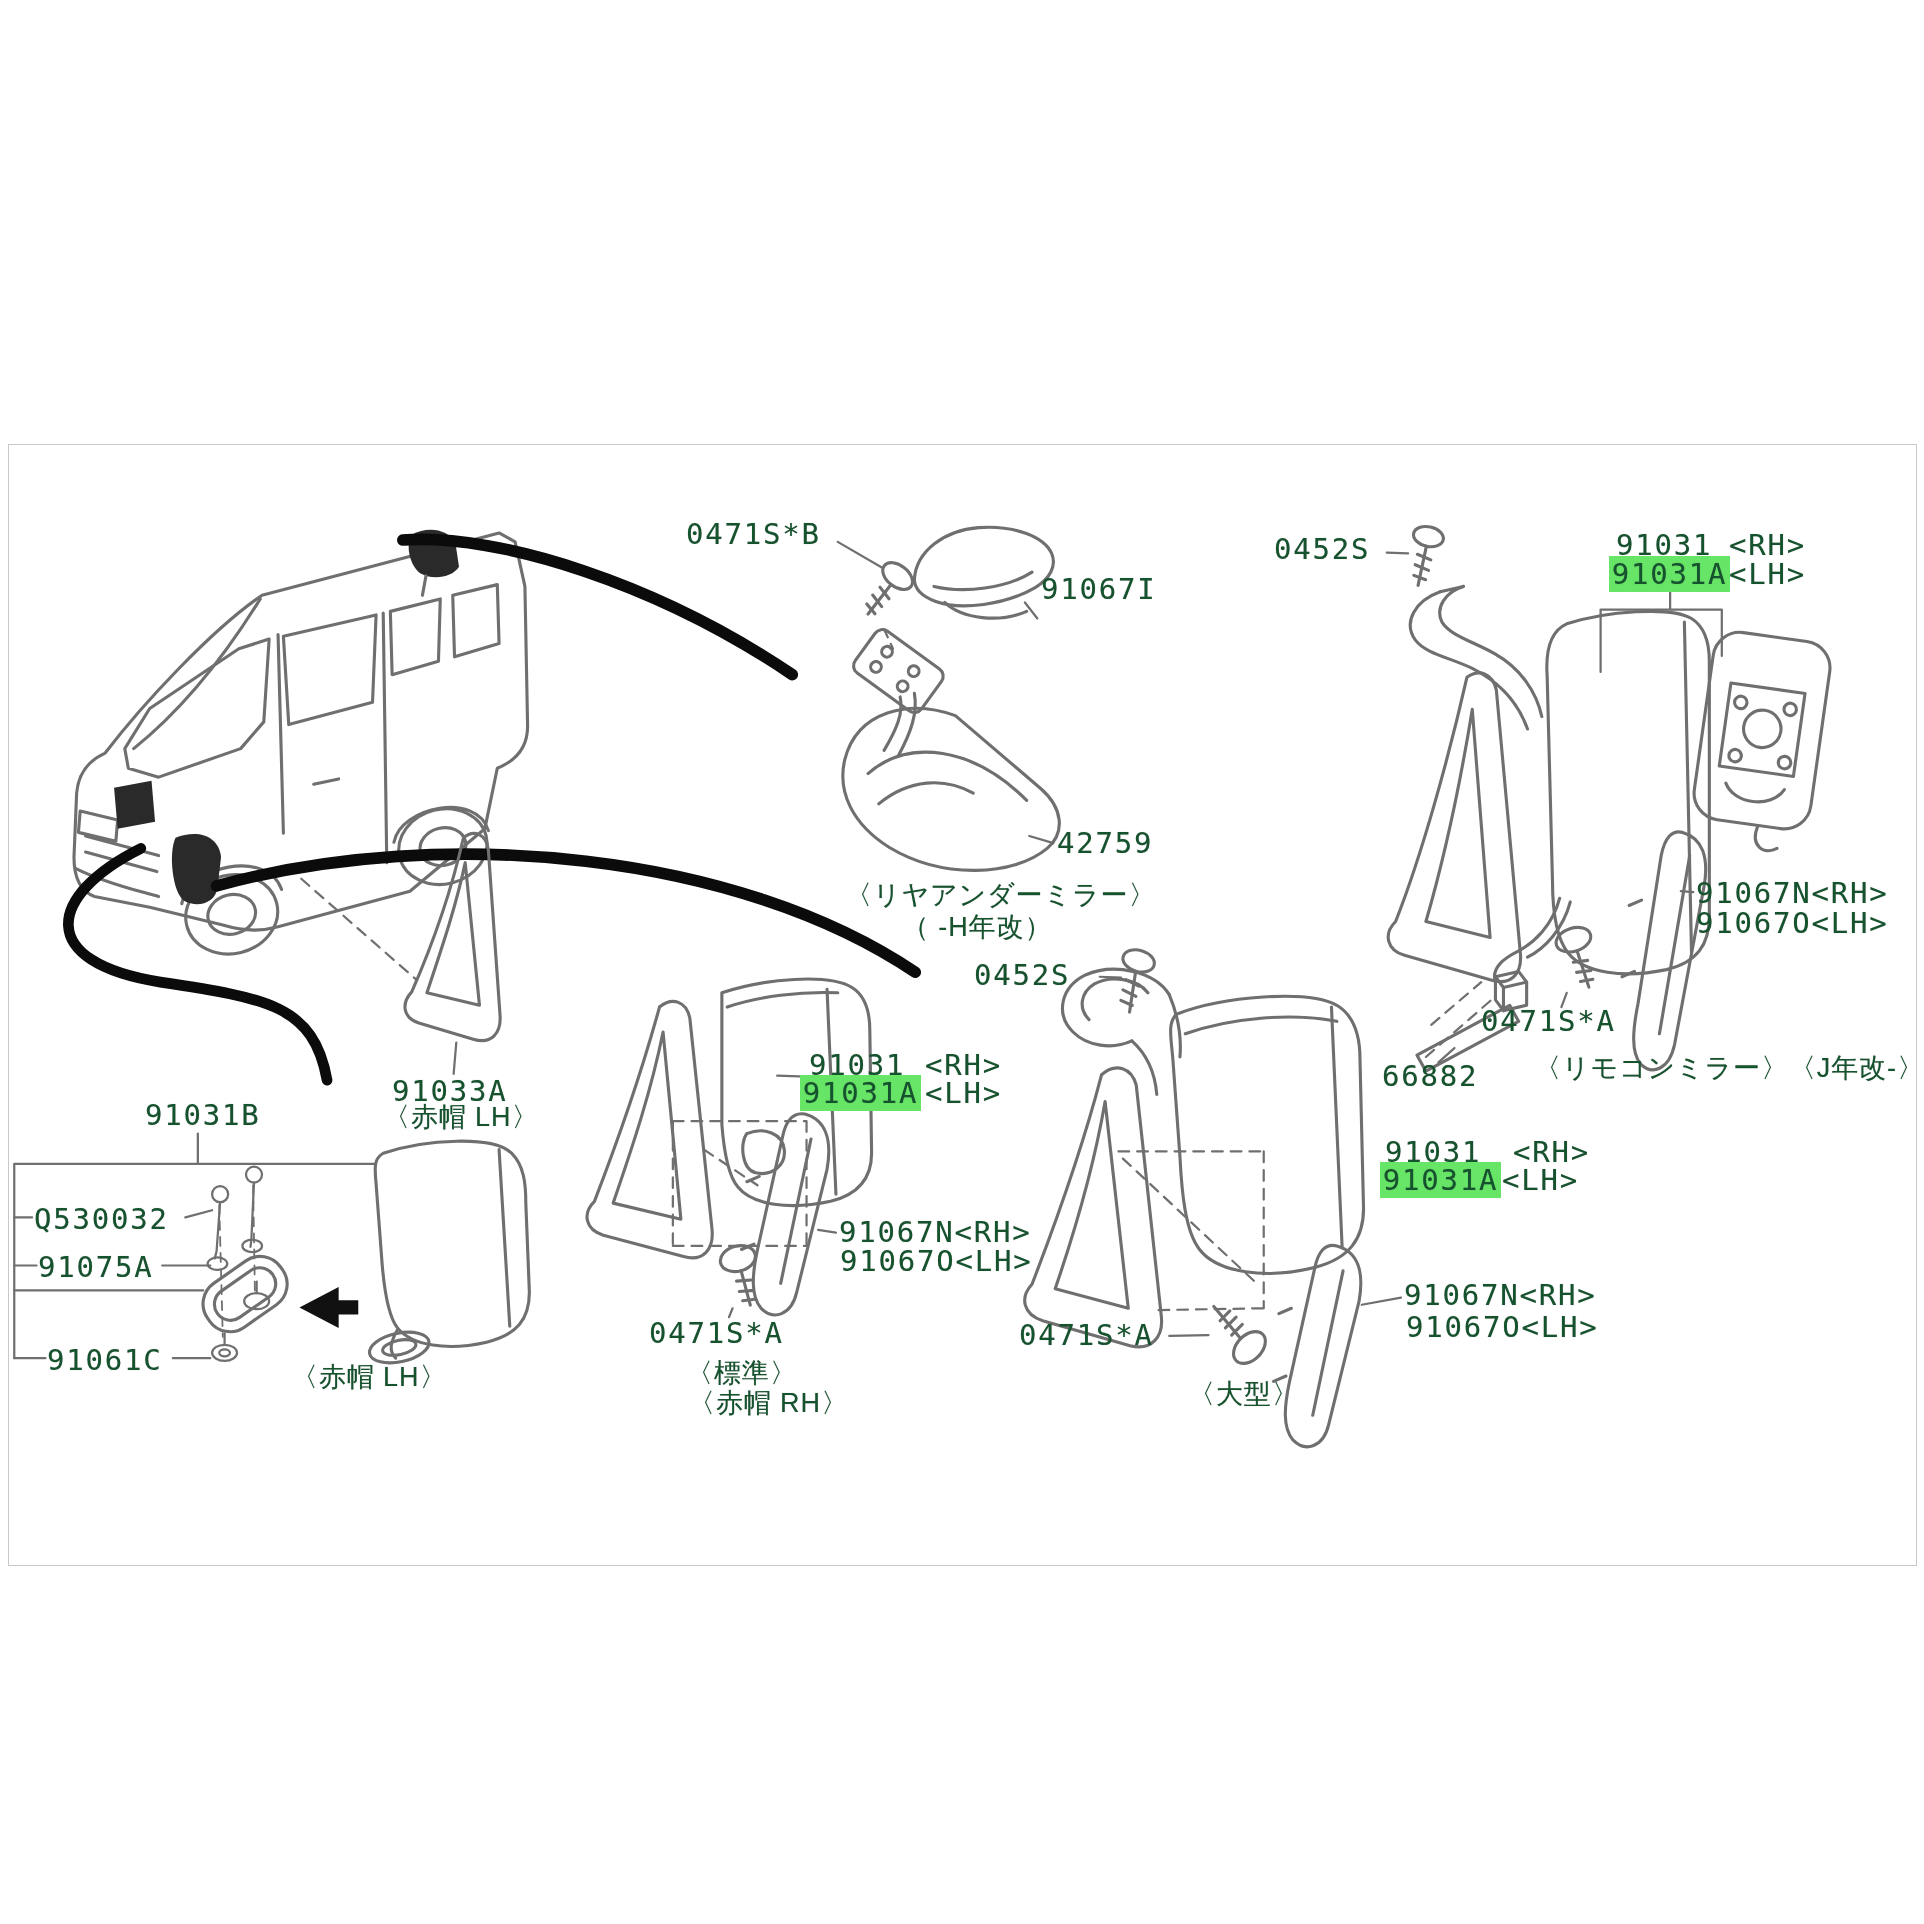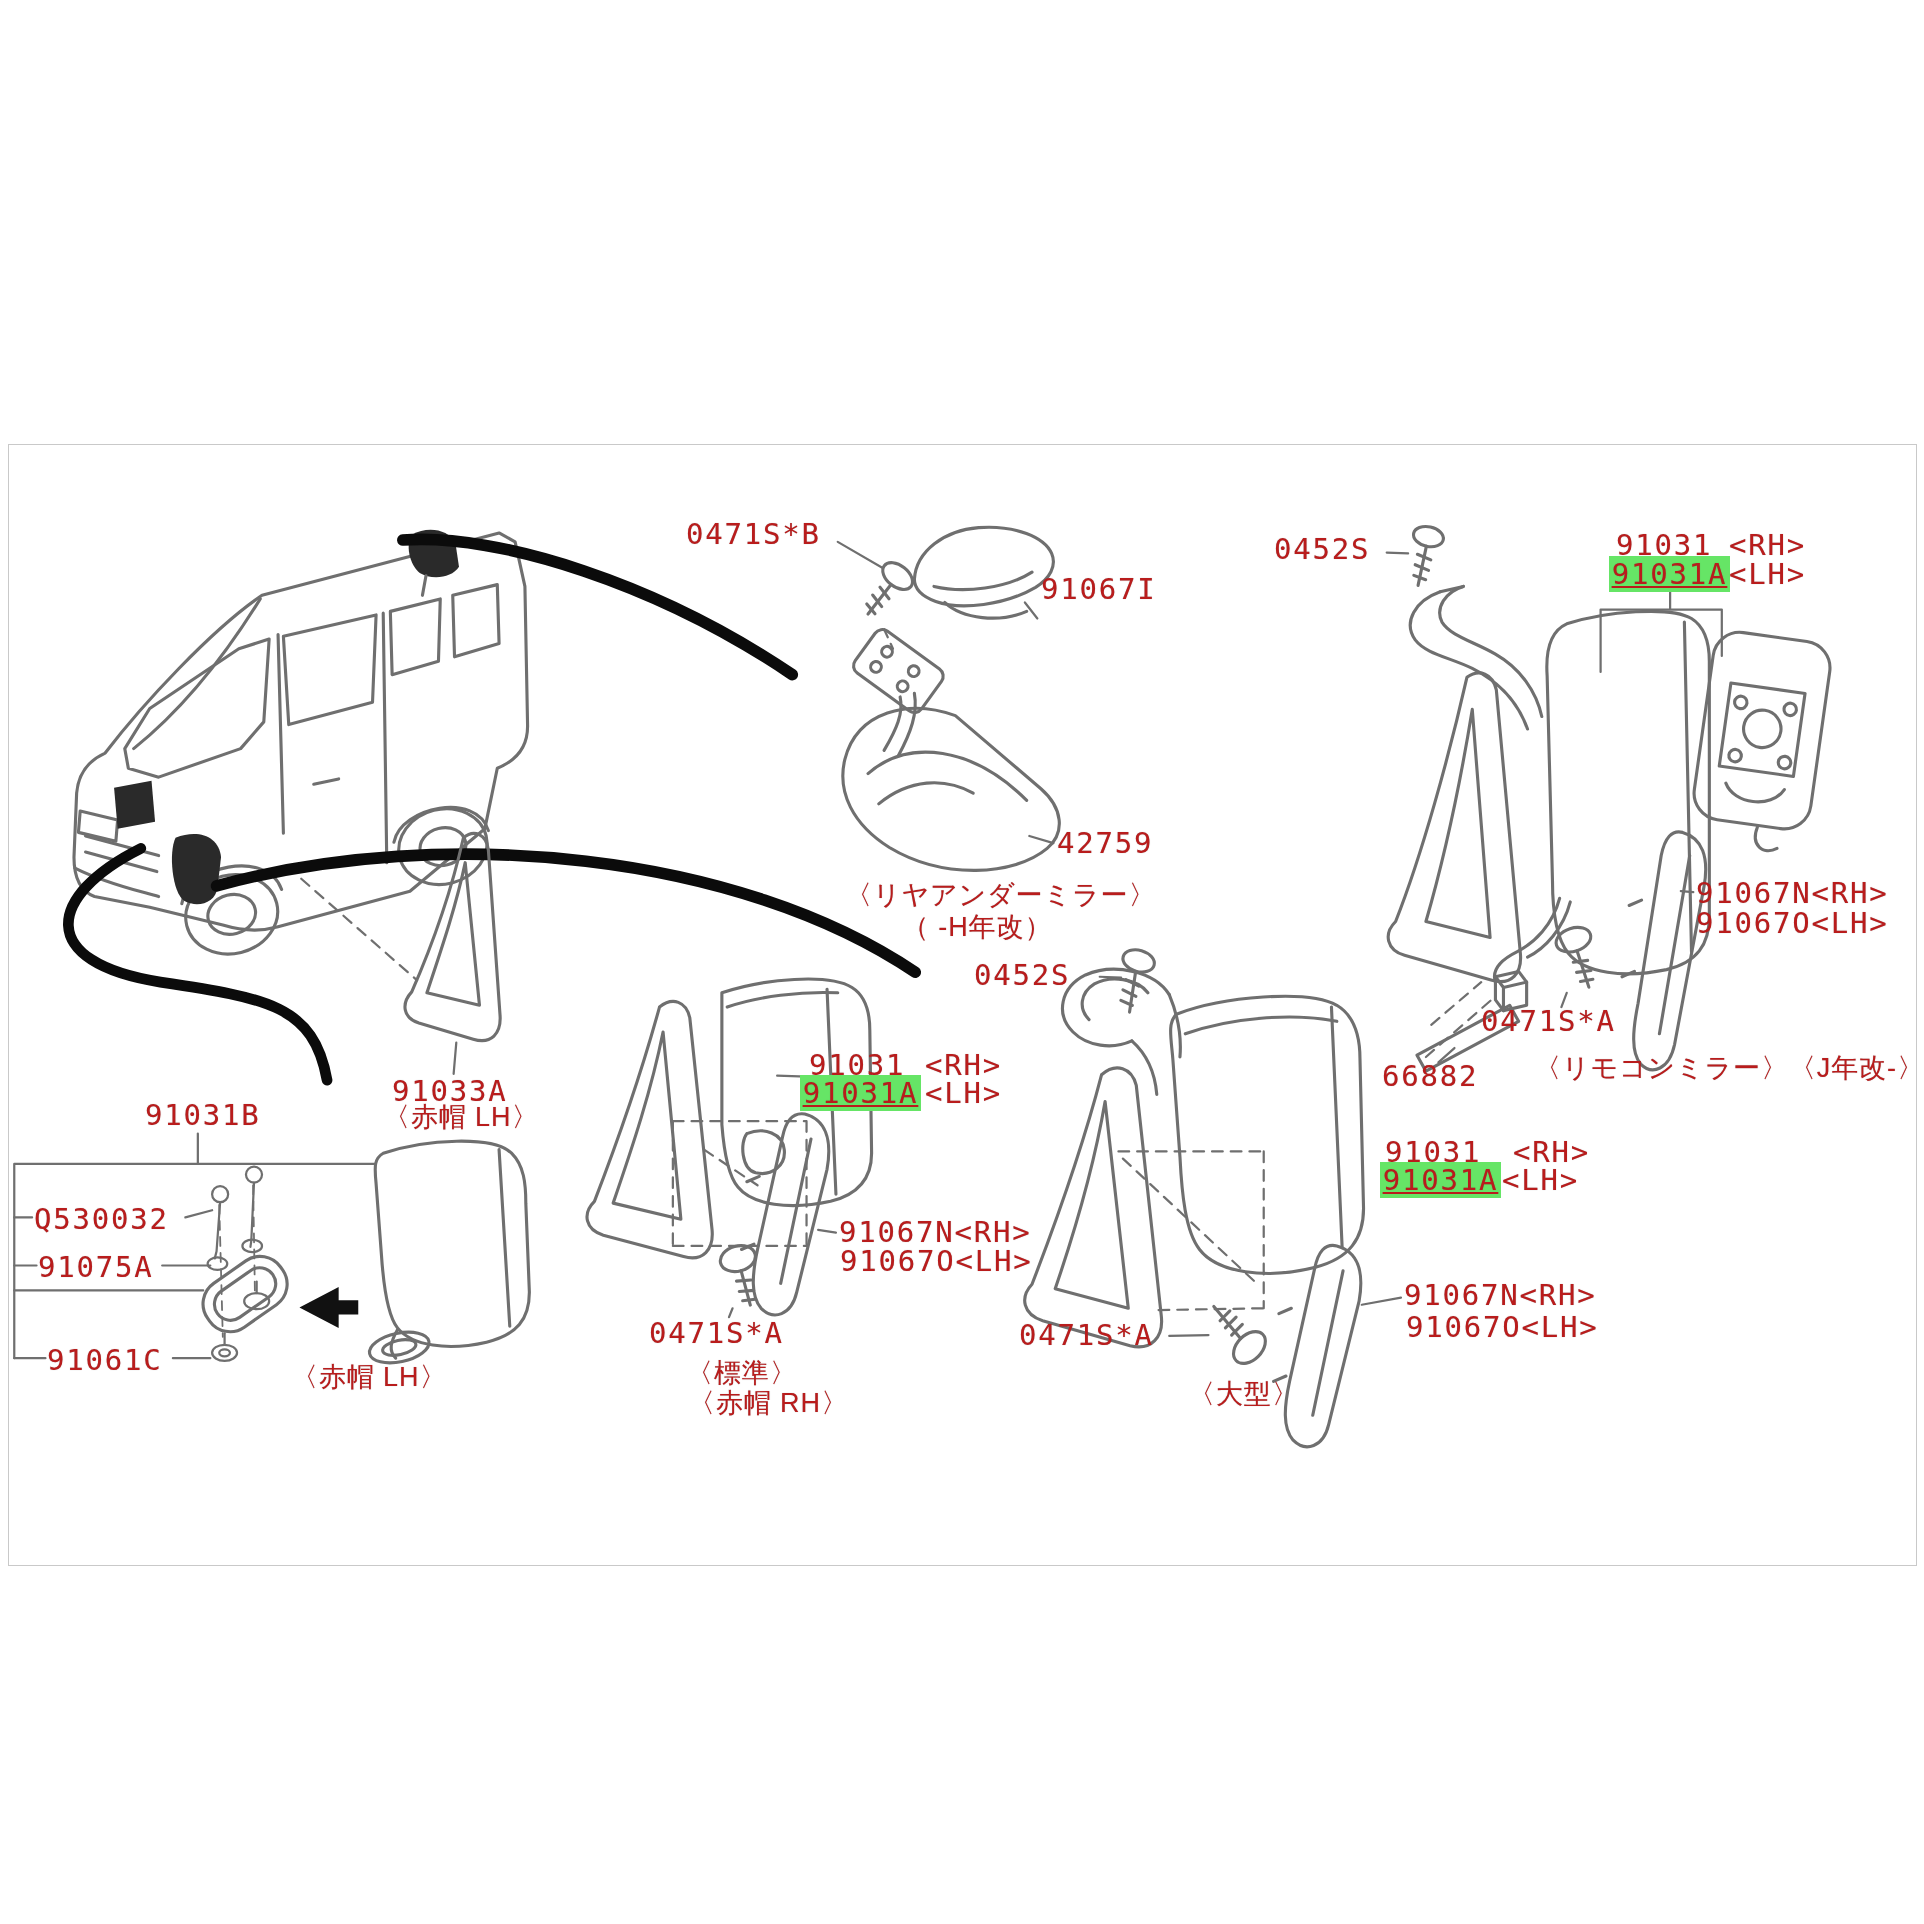--- a/index.html
+++ b/index.html
@@ -1,24 +1,24 @@
 <!DOCTYPE html>
 <html style="font-size:14.3px"><head>
 <meta charset="utf-8">
 <style>
   html,body{margin:0;padding:0;background:#fff;}
   .stage{position:relative;width:1925px;height:1925px;background:#ffffff;overflow:hidden;
          font-family:"DejaVu Sans Mono","Liberation Mono",monospace;}
   .frame{position:absolute;left:8px;top:444px;width:1907px;height:1120px;
          border:1.8px solid #c9c9c9;background:#ffffff;}
   svg.art{position:absolute;left:0;top:0;}
-  .lbl{position:absolute;white-space:pre;color:#b91c1c;font-size:29px;letter-spacing:1.8px;
+  .lbl{position:absolute;white-space:pre;color:#14532d;font-size:29px;letter-spacing:1.8px;
        text-shadow:0 0 0.9px rgba(70,70,70,.45);line-height:1;}
   .jp{font-family:Liberation Sans, sans-serif;font-size:27px;letter-spacing:0.9px;}
-  .hl{background:#66e566;padding:0.9px 2.7px;text-decoration:underline;}
+  .hl{background:#66e566;padding:0.9px 2.7px;}
   path,ellipse,rect,circle{vector-effect:none;}
 </style>
 </head>
 <body>
 
 <div class="stage">
   <div class="frame"></div>
 
   <svg class="art" width="1925" height="1925" viewBox="0 0 2160 2160" fill="none" stroke="#6f6f6f" stroke-width="3.5" stroke-linecap="round" stroke-linejoin="round">
 

